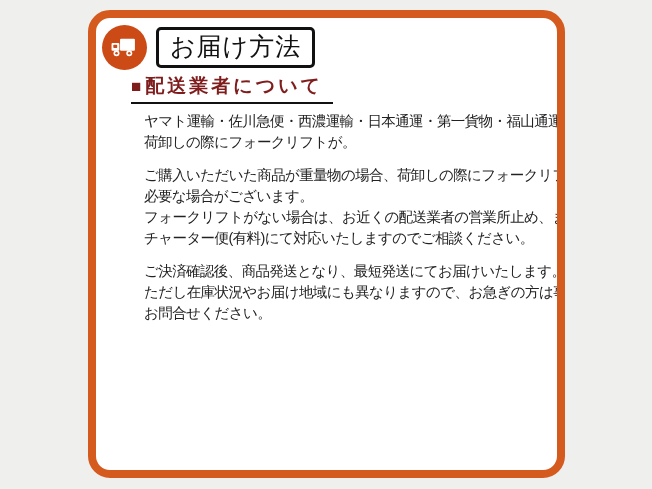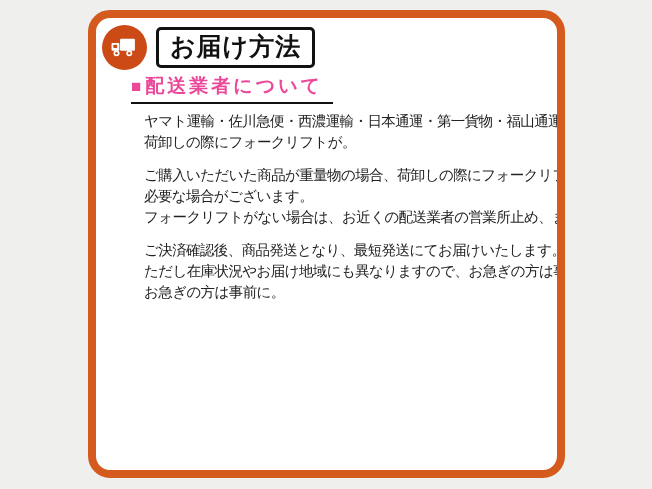--- a/index.html
+++ b/index.html
@@ -31,36 +31,36 @@
     border-radius:50%;
     background:#cc4a16;
     display:flex;align-items:center;justify-content:center;
     flex:0 0 auto;
   }
   .title-box{
     border:3px solid #111;
     border-radius:5px;
     padding:2px 11px 4px 11px;
     font-size:25px;
-    font-weight:bold;
+    font-weight:normal;
     letter-spacing:1px;
     line-height:1.15;
     color:#111;
     white-space:nowrap;
   }
   .section{ margin:12px 16px 0 35px; }
   .section.first{ margin-top:3px; }
   .section h2{
     display:inline-block;
     margin:0 0 7px 0;
     padding:0 10px 3px 0;
     font-size:19px;
     font-weight:bold;
     letter-spacing:3px;
-    color:#ec4899;
+    color:#7f1d1d;
     border-bottom:2px solid #111;
     white-space:nowrap;
   }
   .bullet{
     display:inline-block;
     margin-right:4px;
     font-size:17px;
     letter-spacing:0;
   }
   .body-lines{ margin-left:13px; }
@@ -98,24 +98,25 @@
       <div class="line">ヤマト運輸・佐川急便・西濃運輸・日本通運・第一貨物・福山通運他、</div>
       <div class="line">荷卸しの際にフォークリフトが。</div>
     </div>
   </div>
 
   <div class="section">
     <div class="body-lines">
       <div class="line">ご購入いただいた商品が重量物の場合、荷卸しの際にフォークリフトが</div>
       <div class="line">必要な場合がございます。</div>
       <div class="line">フォークリフトがない場合は、お近くの配送業者の営業所止め、または</div>
+      <div class="line">チャーター便(有料)にて対応いたしますのでご相談ください。</div>
     </div>
   </div>
 
   <div class="section">
     <div class="body-lines">
       <div class="line">ご決済確認後、商品発送となり、最短発送にてお届けいたします。</div>
       <div class="line">ただし在庫状況やお届け地域にも異なりますので、お急ぎの方は事前に</div>
-      <div class="line">お急ぎの方は事前に。</div>
+      <div class="line">お問合せください。</div>
     </div>
   </div>
 
 </div>
 
 </body></html>

